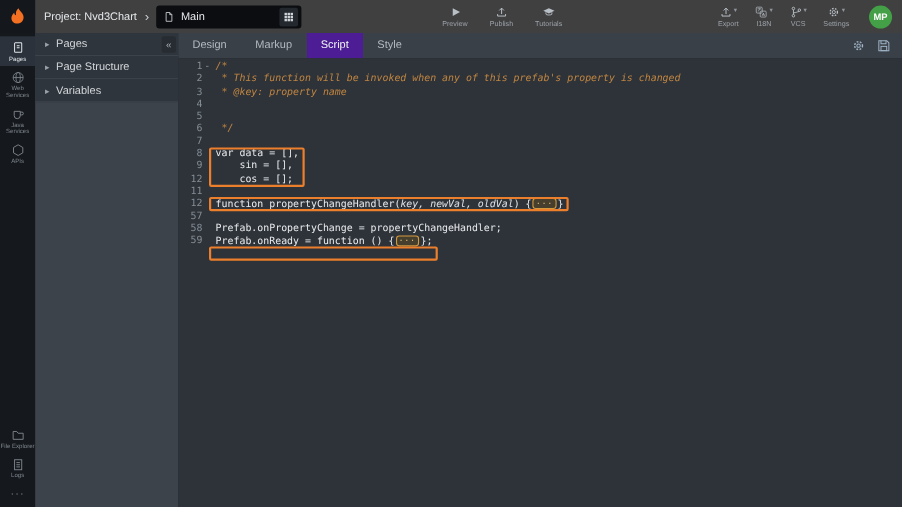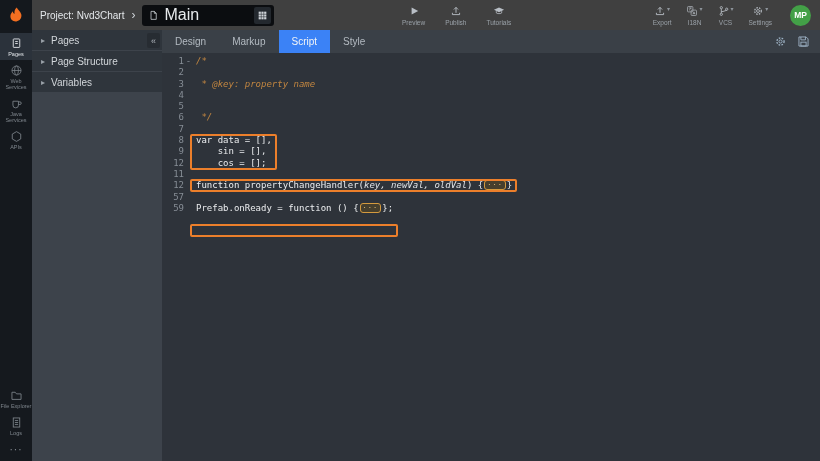--- a/index.html
+++ b/index.html
@@ -5,21 +5,21 @@
   html,body{margin:0;padding:0;background:#1f242a;}
   *{box-sizing:border-box;}
   #app{width:820px;height:461px;position:relative;overflow:hidden;
        font-family:"Liberation Sans",sans-serif;color:#dfe3e7;display:flex;flex-direction:column;}
   
   .topbar{height:30px;background:#404040;display:flex;align-items:center;flex:none;}
   .logo-box{width:32px;height:30px;background:#14181d;display:flex;align-items:center;justify-content:center;flex:none;}
   .proj{font-size:10px;color:#e4e7ea;margin-left:8px;white-space:nowrap;}
   .chev{color:#cfd4d9;font-size:12px;margin:0 7px;}
   .pill{height:21px;width:132px;background:#0b0d10;border-radius:3px;display:flex;align-items:center;padding:0 3px 0 6px;gap:5px;}
-  .pill .plabel{font-size:16px;color:#e7eaec;flex:1;}
+  .pill .plabel{font-size:10px;color:#e7eaec;flex:1;}
   .pill .gridbtn{width:17px;height:17px;border-radius:2px;background:#23282e;display:flex;align-items:center;justify-content:center;color:#cfd4d9;}
   .tb-spacer{flex:1;}
   .tb-actions{display:flex;align-items:flex-start;gap:20px;margin:0 14px;}
   .tb-actions.right{gap:15px;}
   .tb-act{display:flex;flex-direction:column;align-items:center;gap:1px;color:#b9bfc6;cursor:pointer;}
   .tb-act .ic-row{display:flex;align-items:flex-start;height:13px;}
   .tb-act .caret{font-size:6px;color:#8d949b;margin-left:1px;}
   .tb-act .lbl{font-size:6.5px;color:#9aa1a8;line-height:7px;}
   .avatar{width:21px;height:21px;border-radius:50%;background:var(--avatar,#43a047);color:#fff;
           font-size:8.5px;font-weight:bold;display:flex;align-items:center;justify-content:center;margin:0 9px 0 4px;flex:none;}
@@ -37,21 +37,21 @@
   .panel{width:130px;background:#3d434b;position:relative;flex:none;}
   .prow{height:21px;background:#2f353c;border-bottom:1px solid #3d434b;display:flex;align-items:center;
         padding-left:9px;gap:6px;font-size:10px;color:#d2d6da;cursor:pointer;}
   .prow .pcaret{font-size:8px;color:#9aa1a8;}
   .collapse-btn{position:absolute;top:3px;right:2px;width:13px;height:15px;background:#272c32;color:#aeb4bb;
         font-size:9px;display:flex;align-items:center;justify-content:center;border-radius:2px;cursor:pointer;}
   
   .edcol{flex:1;display:flex;flex-direction:column;min-width:0;}
   .tabbar{height:23px;background:#3a4047;display:flex;align-items:stretch;flex:none;}
   .tab{padding:0 13px;display:flex;align-items:center;font-size:10px;color:#b3bac1;cursor:pointer;}
-  .tab.active{background:#3b82f6;color:#f2f4f6;}
+  .tab.active{background:#4c1d95;color:#f2f4f6;}
   .tab-spacer{flex:1;}
   .tab-tools{display:flex;align-items:center;gap:10px;padding-right:10px;color:#9fb4c7;}
   .tab-tools .tool{cursor:pointer;display:flex;}
   
   .code{flex:1;background:var(--editor_bg,#2e333a);position:relative;overflow:hidden;
         font-family:"DejaVu Sans Mono",monospace;font-size:9px;padding-top:3px;}
   .cl{display:flex;height:11.3px;line-height:11.3px;white-space:pre;}
   .gut{width:22px;flex:none;text-align:right;color:#868d95;}
   .fold{width:9px;flex:none;text-align:center;color:#868d95;}
   .cc{white-space:pre;padding-left:3px;color:#e9ebed;}
@@ -263,32 +263,33 @@
                 <path d="M3 3h11l3 3v11H3z"></path>
                 <path d="M6 3v4.5h7V3"></path>
                 <rect x="6" y="11" width="8" height="6"></rect>
               </svg>
           </span>
         </div>
       </div>
       <div class="code">
         <div>
             <div class="cl"><span class="gut">1</span><span class="fold">-</span><span class="cc"><span class="cm">/*</span></span></div>
-            <div class="cl"><span class="gut">2</span><span class="fold"></span></div>
+            <div class="cl"><span class="gut">2</span><span class="fold"></span><span class="cc"><span class="cm"> * This function will be invoked when any of this prefab's property is changed</span></span></div>
             <div class="cl"><span class="gut">3</span><span class="fold"></span><span class="cc"><span class="cm"> * @key: property name</span></span></div>
             <div class="cl"><span class="gut">4</span><span class="fold"></span></div>
             <div class="cl"><span class="gut">5</span><span class="fold"></span></div>
             <div class="cl"><span class="gut">6</span><span class="fold"></span><span class="cc"><span class="cm"> */</span></span></div>
             <div class="cl"><span class="gut">7</span><span class="fold"></span><span class="cc"></span></div>
             <div class="cl"><span class="gut">8</span><span class="fold"></span><span class="cc"><span class="kw">var</span><span class="pl"> data = [],</span></span></div>
             <div class="cl"><span class="gut">9</span><span class="fold"></span><span class="cc"><span class="pl">    sin = [],</span></span></div>
             <div class="cl"><span class="gut">12</span><span class="fold"></span><span class="cc"><span class="pl">    cos = [];</span></span></div>
             <div class="cl"><span class="gut">11</span><span class="fold"></span><span class="cc"></span></div>
             <div class="cl"><span class="gut">12</span><span class="fold"></span><span class="cc"><span class="kw">function</span><span class="pl"> propertyChangeHandler(</span><span class="it">key, newVal, oldVal</span><span class="pl">) {</span><span class="bd">···</span><span class="pl">}</span></span></div>
             <div class="cl"><span class="gut">57</span><span class="fold"></span><span class="cc"></span></div>
+            <div class="cl"><span class="gut">58</span><span class="fold"></span><span class="cc"><span class="pl">Prefab.onPropertyChange = propertyChangeHandler;</span></span></div>
             <div class="cl"><span class="gut">59</span><span class="fold"></span><span class="cc"><span class="pl">Prefab.onReady = </span><span class="kw">function</span><span class="pl"> () {</span><span class="bd">···</span><span class="pl">};</span></span></div>
           </div>
       <div class="hlbox" style="left: 28px; top: 81px; width: 87px; height: 36px;"></div>
           <div class="hlbox" style="left: 28px; top: 126px; width: 327px; height: 13px;"></div>
           <div class="hlbox" style="left: 28px; top: 171px; width: 208px; height: 13px;"></div>
         </div>
     </div>
 
   </div>
 </div>

